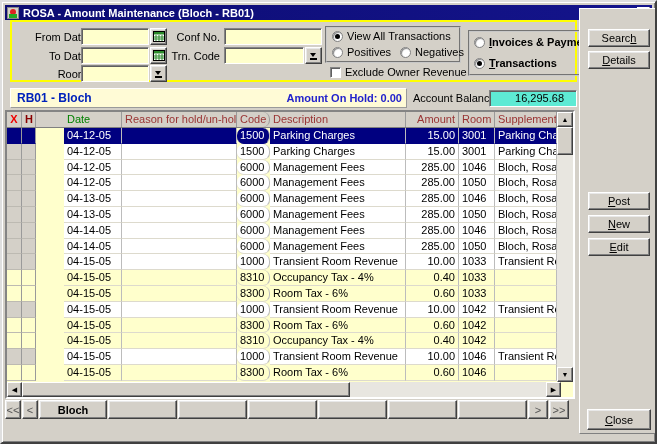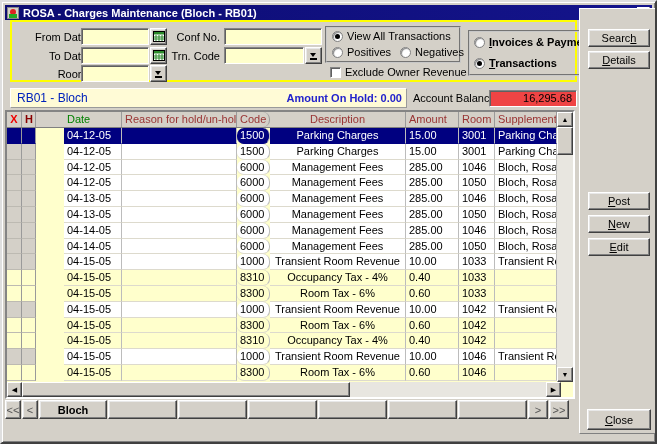--- a/index.html
+++ b/index.html
@@ -32,40 +32,40 @@
   .checkbox{width:11px;height:11px;background:#fff;border:1px solid;border-color:#848484 #fff #fff #848484;
     box-shadow:inset 1px 1px 0 #606060;display:inline-block;flex:none;}
   .opt{position:absolute;display:flex;align-items:center;gap:4px;font-size:11px;white-space:nowrap;}
   .drop-btn{position:absolute;width:17px;height:17px;}
   .drop-glyph{width:7px;height:8px;position:relative;}
   .drop-glyph:before{content:"";position:absolute;left:0;top:1px;border-left:3.5px solid transparent;border-right:3.5px solid transparent;border-top:4px solid #000;}
   .drop-glyph:after{content:"";position:absolute;left:0;bottom:0;width:7px;height:1.5px;background:#000;}
   
   .acct-strip{position:absolute;left:8px;top:86px;width:397px;height:20px;background:#fffbd6;
     border:1px solid;border-color:#fff #9a9a9a #9a9a9a #fff;display:flex;align-items:center;}
-  .acct-name{font-size:12px;font-weight:normal;color:#0022bb;margin-left:6px;}
+  .acct-name{font-size:12px;font-weight:bold;color:#0022bb;margin-left:6px;}
   .hold-text{margin-left:auto;margin-right:4px;font-size:11px;font-weight:bold;color:#2222cc;}
-  .balance-field{position:absolute;left:487px;top:88px;width:88px;height:17px;background:#ef4444;
-    font-size:11px;text-align:right;padding:1px 4px;color:#000;}
+  .balance-field{position:absolute;left:487px;top:88px;width:88px;height:17px;background:#5eead4;
+    font-size:11px;text-align:right;padding:1px 12px;color:#000;}
   
   .table{position:absolute;left:3px;top:108px;width:570px;height:289px;
     border:2px solid;border-color:#848484 #fff #fff #848484;background:#ffffcc;}
   .tinner{position:absolute;left:0;top:0;right:16px;bottom:15px;overflow:hidden;background:#ffffcc;}
   .trow,.hdr{display:flex;height:15.8px;line-height:14px;}
   .hdr{height:16px;background:#d4d0c8;border-bottom:1px solid #808080;}
   .cell{font-size:11px;padding:0 3px;border-right:1px solid #bcbcbc;border-bottom:1px solid #dddacd;
     white-space:nowrap;overflow:hidden;color:#000;background:#fff;}
   .hdr .cell{background:#d4d0c8;color:#993333;border-right:1px solid #9a9a9a;border-bottom:none;}
   .c-x{width:15px;flex:none;text-align:center;}
   .c-h{width:14px;flex:none;text-align:center;}
   .c-date{width:58px;flex:none;margin-left:28px;}
   .c-reason{width:115px;flex:none;}
   .c-code{width:33px;flex:none;border-radius:7px;}
-  .c-desc{width:136px;flex:none;text-align:center;}
-  .c-amt{width:53px;flex:none;text-align:left;}
+  .c-desc{width:136px;flex:none;}
+  .c-amt{width:53px;flex:none;text-align:right;}
   .c-room{width:36px;flex:none;}
   .c-sup{flex:1;}
   .hdr .c-x{color:#ee0000;font-weight:bold;}
   .hdr .c-h{color:#880000;font-weight:bold;}
   .hdr .c-date{color:#008000;}
   .trow .xh{background:#d4d0c8;border-right:1px solid #9a9a9a;border-bottom:1px solid #bdbab2;}
   .trow.hl .cell{background:#ffffcc;}
   .trow.selected .cell,.trow.selected .xh{background:#000080;color:#fff;border-bottom-color:#000080;}
   
   .vscroll{position:absolute;top:0;right:0;width:16px;bottom:15px;background:#e8e6e0;}
@@ -89,21 +89,21 @@
   .side-btn{position:absolute;left:8px;width:62px;height:18px;}
   u{text-decoration:underline;}
 </style>
 </head>
 <body>
 
 <div class="window">
 
   <div class="titlebar">
     <span class="app-icon"></span>
-    <span class="title-text">ROSA - Charges Maintenance (Bloch - RB01)</span>
+    <span class="title-text">ROSA - Amount Maintenance (Bloch - RB01)</span>
     <span class="tb-close">✕</span>
   </div>
 
   <div class="filter-panel">
     <span class="lbl" style="left:12px;top:9px;width:63px;text-align:right;">From Date</span>
     <div class="field sunken" style="position:absolute;left:69px;top:6px;width:68px;height:17px;"></div>
     <div class="btn3d drop-btn" style="left:138px;top:6px;">
       <svg width="12" height="11">
           <rect x="0.5" y="0.5" width="11" height="10" fill="#fff" stroke="#000"></rect>
           <rect x="1" y="1" width="10" height="2.5" fill="#2a8a2a"></rect>

